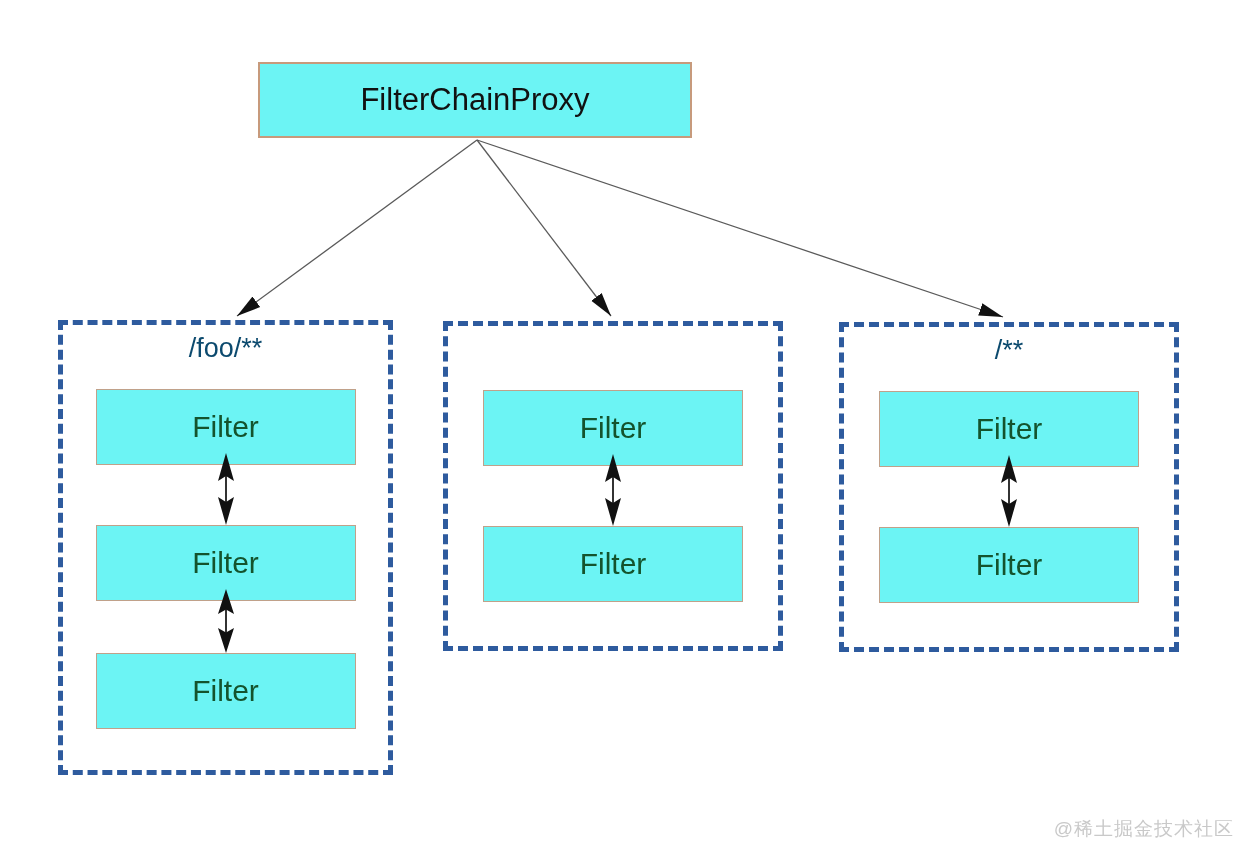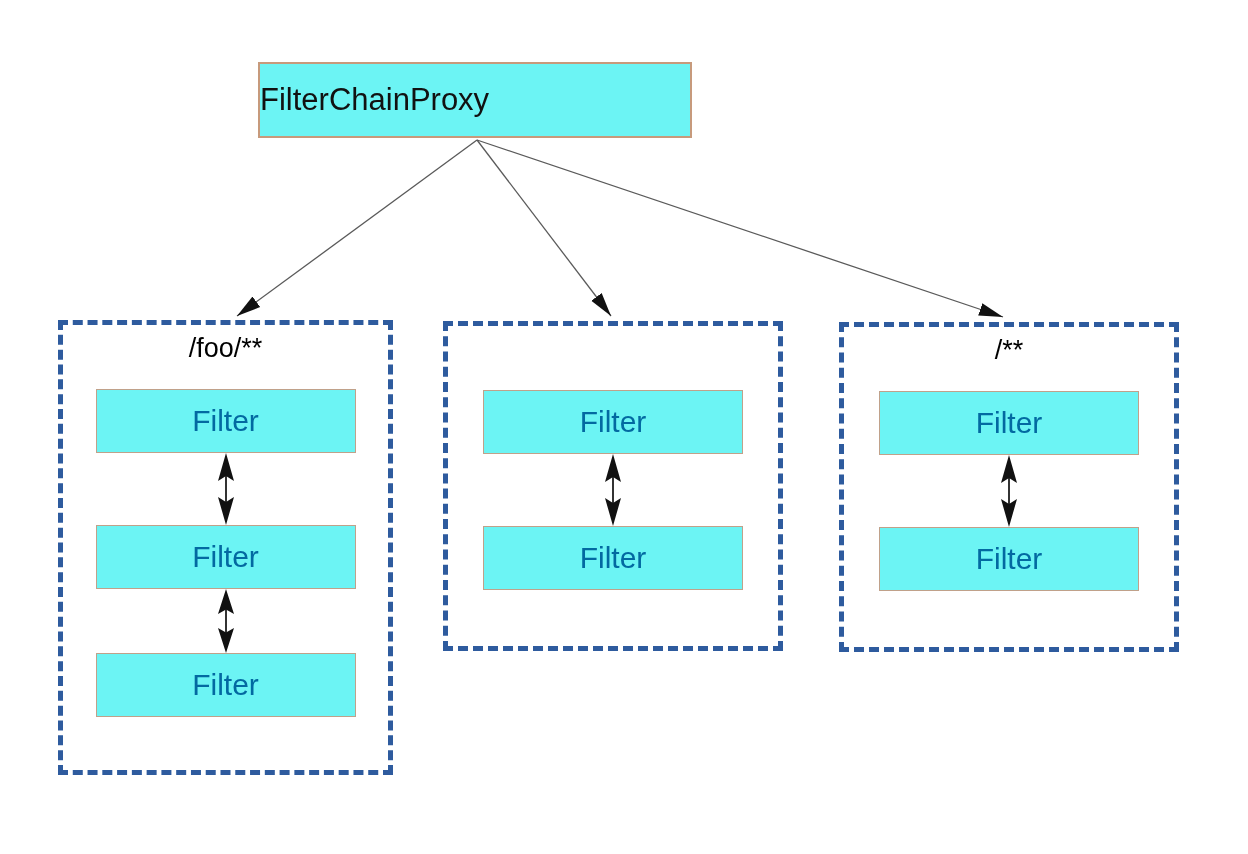--- a/index.html
+++ b/index.html
@@ -32,55 +32,55 @@
     position: absolute;
     left: 258px;
     top: 62px;
     width: 434px;
     height: 76px;
     box-sizing: border-box;
     background: var(--node-fill);
     border: 2px solid var(--node-border);
     display: flex;
     align-items: center;
-    justify-content: flex-start;
+    justify-content: center;
     font-size: 31px;
     color: #111111;
   }
   .chain {
     position: absolute;
     box-sizing: border-box;
     border: 5px dashed var(--chain-border);
   }
   .chain-foo { left: 58px;  top: 320px; width: 335px; height: 455px; }
   .chain-bar { left: 443px; top: 321px; width: 340px; height: 330px; }
   .chain-all { left: 839px; top: 322px; width: 340px; height: 330px; }
   .chain-label {
     position: absolute;
     left: 0;
     top: 8px;
     width: 100%;
     text-align: center;
     font-size: 27px;
-    color: #000000;
+    color: #0c4a6e;
   }
   .filter-node {
     position: absolute;
     left: 50%;
     margin-left: -130px;
     width: 260px;
-    height: 64px;
+    height: 76px;
     box-sizing: border-box;
     background: var(--node-fill);
     border: 1.5px solid #c0a18a;
     display: flex;
     align-items: center;
     justify-content: center;
     font-size: 30px;
-    color: #0369a1;
+    color: #14532d;
   }
   .dbl-arrow {
     position: absolute;
     left: 50%;
     margin-left: -12px;
     width: 24px;
     display: block;
   }
   .watermark {
     position: absolute;
@@ -142,14 +142,15 @@
     <div class="chain-label">/**</div>
     <div class="filter-node" style="top:64px">Filter</div>
     <svg class="dbl-arrow" style="top:128px;height:72px" viewBox="0 0 24 72" preserveAspectRatio="none" xmlns="http://www.w3.org/2000/svg">
       <line x1="12" y1="22" x2="12" y2="50" stroke="#333333" stroke-width="2"></line>
       <polygon points="12,0 20,28 12,23 4,28" fill="#111111"></polygon>
       <polygon points="12,72 4,44 12,49 20,44" fill="#111111"></polygon>
     </svg>
     <div class="filter-node" style="top:200px">Filter</div>
   </div>
 
+  <div class="watermark">@稀土掘金技术社区</div>
 
 </div>
 
 </body></html>

